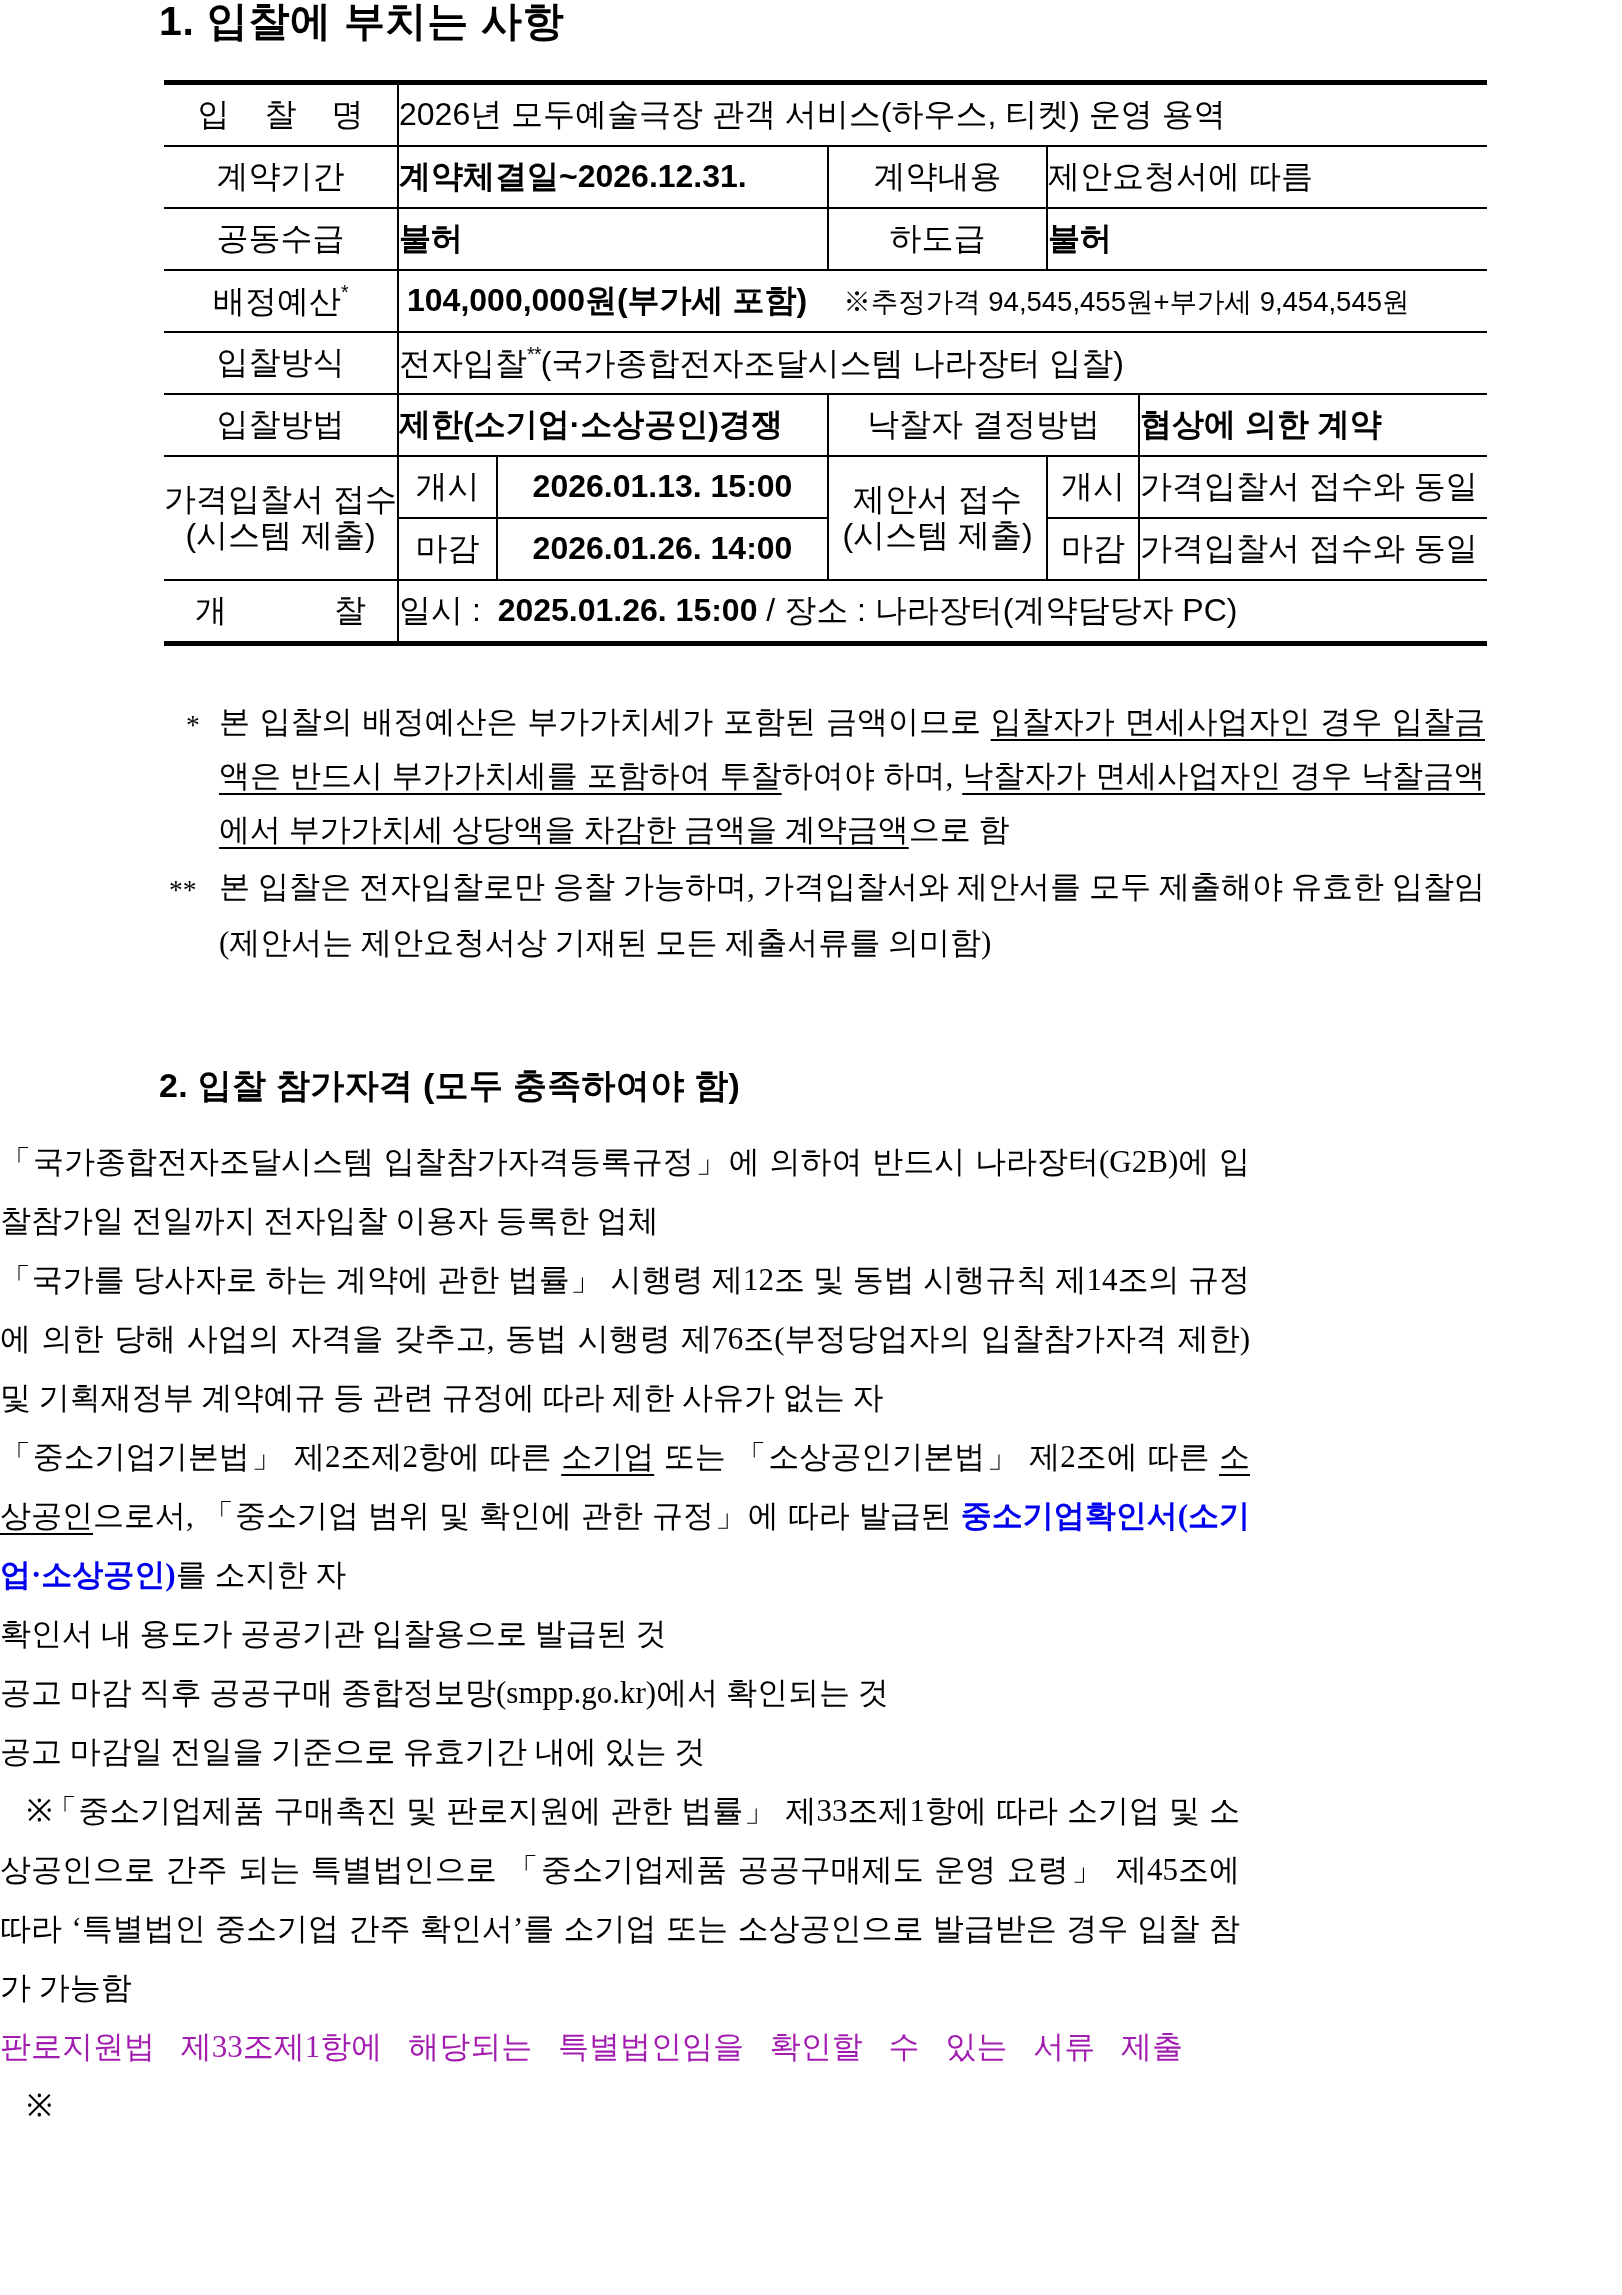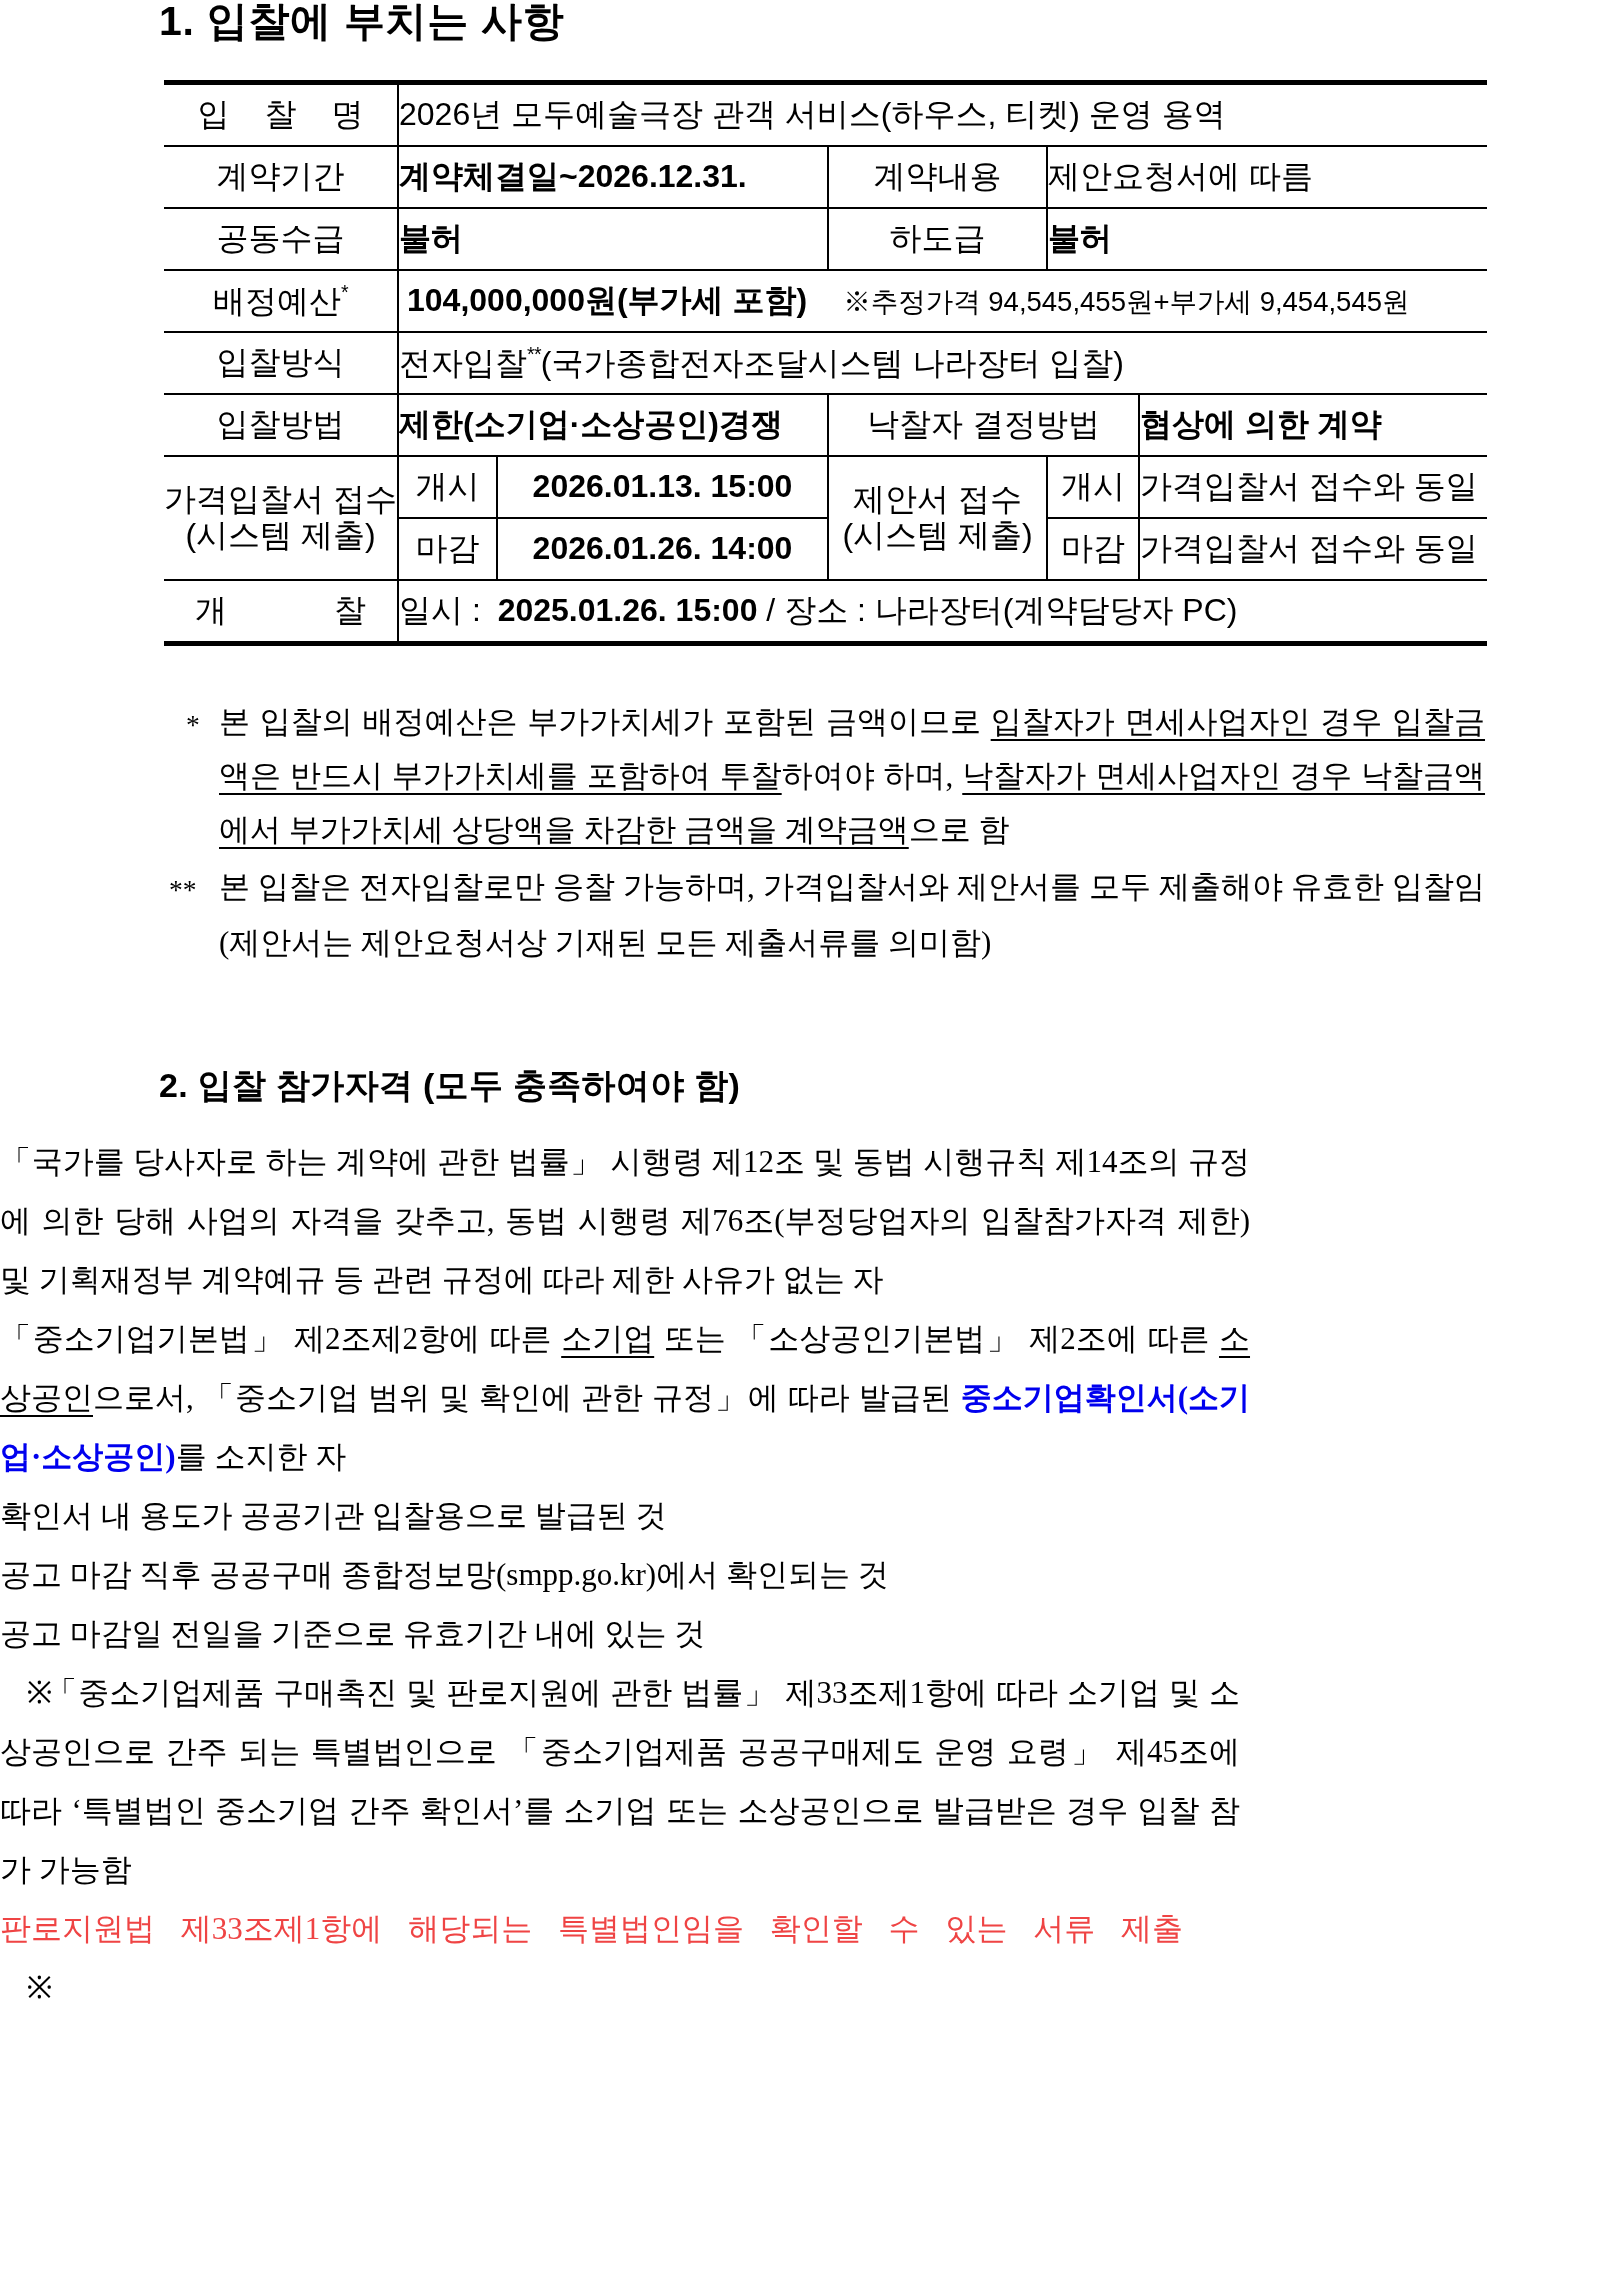--- a/index.html
+++ b/index.html
@@ -40,21 +40,21 @@
 
   
   .sec2{position:absolute;left:0;top:1132px;width:1623px;font-family:"Liberation Serif",serif;
       font-size:31px;line-height:59px;text-align:justify;}
   .sec2 p{margin:0;position:relative;}
   .p-item{margin-left:236px;width:1250px;}
   .p-note1{margin-left:281px;width:1204px;}
   .p-circ{margin-left:298px;width:1188px;}
   .p-note2{margin-left:245px;width:1240px;text-indent:46px;}
   .p-note2>.mk{position:absolute;left:-19.6px;}
-  .p-dash{margin-left:302px;width:1183px;color:#ef4444;text-align-last:justify;}
+  .p-dash{margin-left:302px;width:1183px;color:#a21caf;text-align-last:justify;}
   .blue{color:#0000ee;font-weight:700;}
 </style>
 </head>
 <body>
 
 <div class="page">
 
   <h1 class="h1">1. 입찰에 부치는 사항</h1>
 
   <table class="bid">
@@ -135,20 +135,23 @@
   </div>
 
   <div class="fn fn2">
     <span class="mk">**</span><span>본 입찰은 전자입찰로만 응찰 가능하며, 가격입찰서와 제안서를 모두 제출해야 유효한 입찰임 (제안서는 제안요청서상 기재된 모든 제출서류를 의미함)</span>
   </div>
 
   <h2 class="h2">2. 입찰 참가자격 (모두 충족하여야 함)</h2>
 
   <div class="sec2">
     <p class="p-item">
+      <span>「국가종합전자조달시스템 입찰참가자격등록규정」에 의하여 반드시 나라장터(G2B)에 입찰참가일 전일까지 전자입찰 이용자 등록한 업체</span>
+    </p>
+    <p class="p-item">
       <span>「국가를 당사자로 하는 계약에 관한 법률」 시행령 제12조 및 동법 시행규칙 제14조의 규정에 의한 당해 사업의 자격을 갖추고, 동법 시행령 제76조(부정당업자의 입찰참가자격 제한) 및 기획재정부 계약예규 등 관련 규정에 따라 제한 사유가 없는 자</span>
     </p>
     <p class="p-item">
       <span>「중소기업기본법」 제2조제2항에 따른 </span><span class="u">소기업</span><span> 또는 「소상공인기본법」 제2조에 따른 </span><span class="u">소상공인</span><span>으로서, 「중소기업 범위 및 확인에 관한 규정」에 따라 발급된 </span><span class="blue">중소기업확인서(소기업·소상공인)</span><span>를 소지한 자</span>
     </p>
     <p class="p-circ">
       <span>확인서 내 용도가 공공기관 입찰용으로 발급된 것</span>
     </p>
     <p class="p-circ">
       <span>공고 마감 직후 공공구매 종합정보망(smpp.go.kr)에서 확인되는 것</span>

